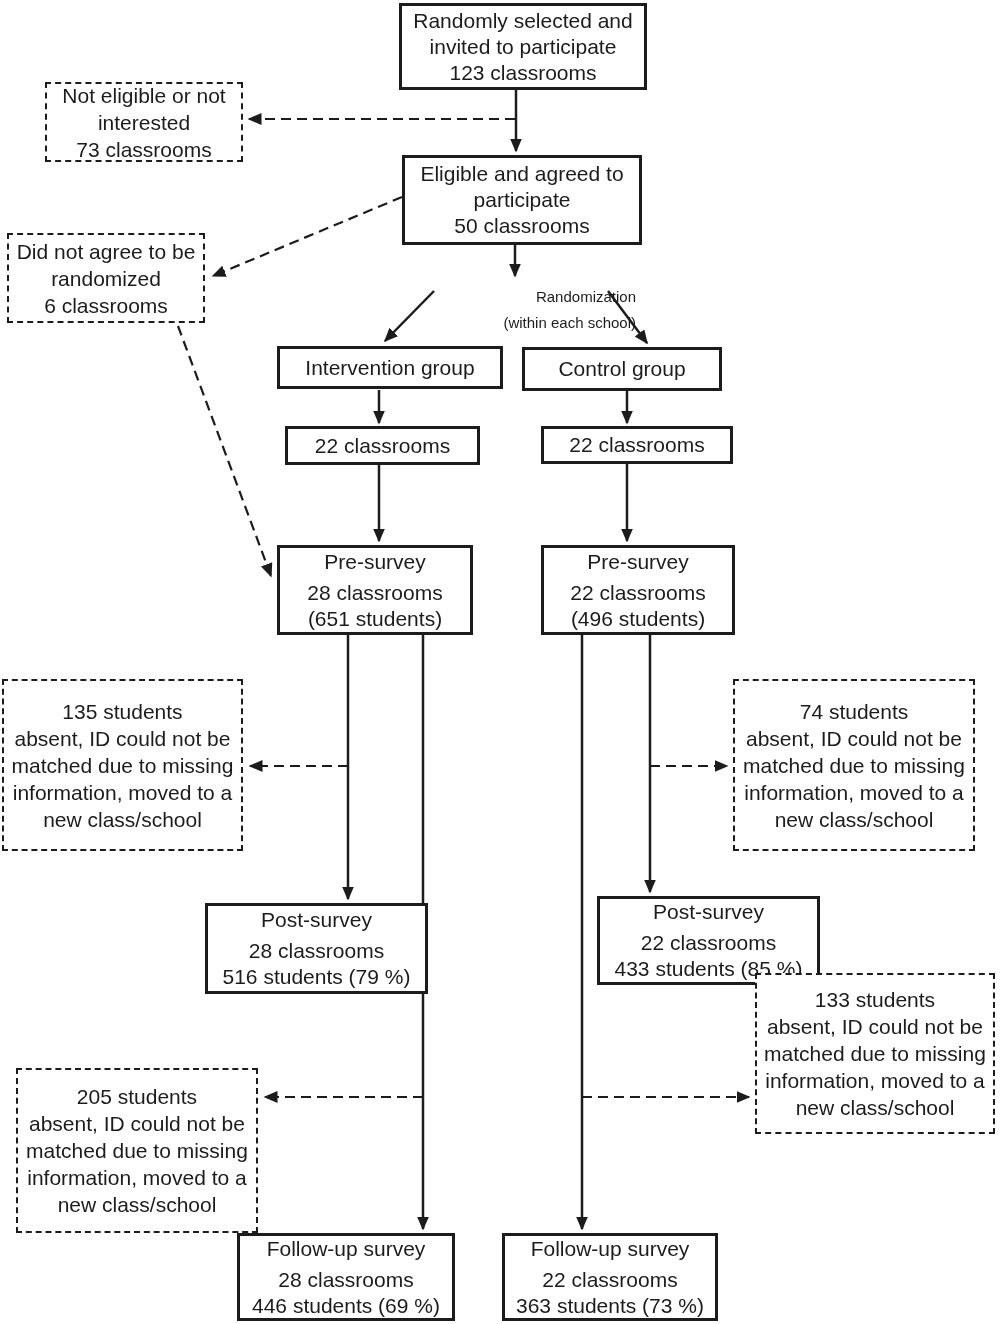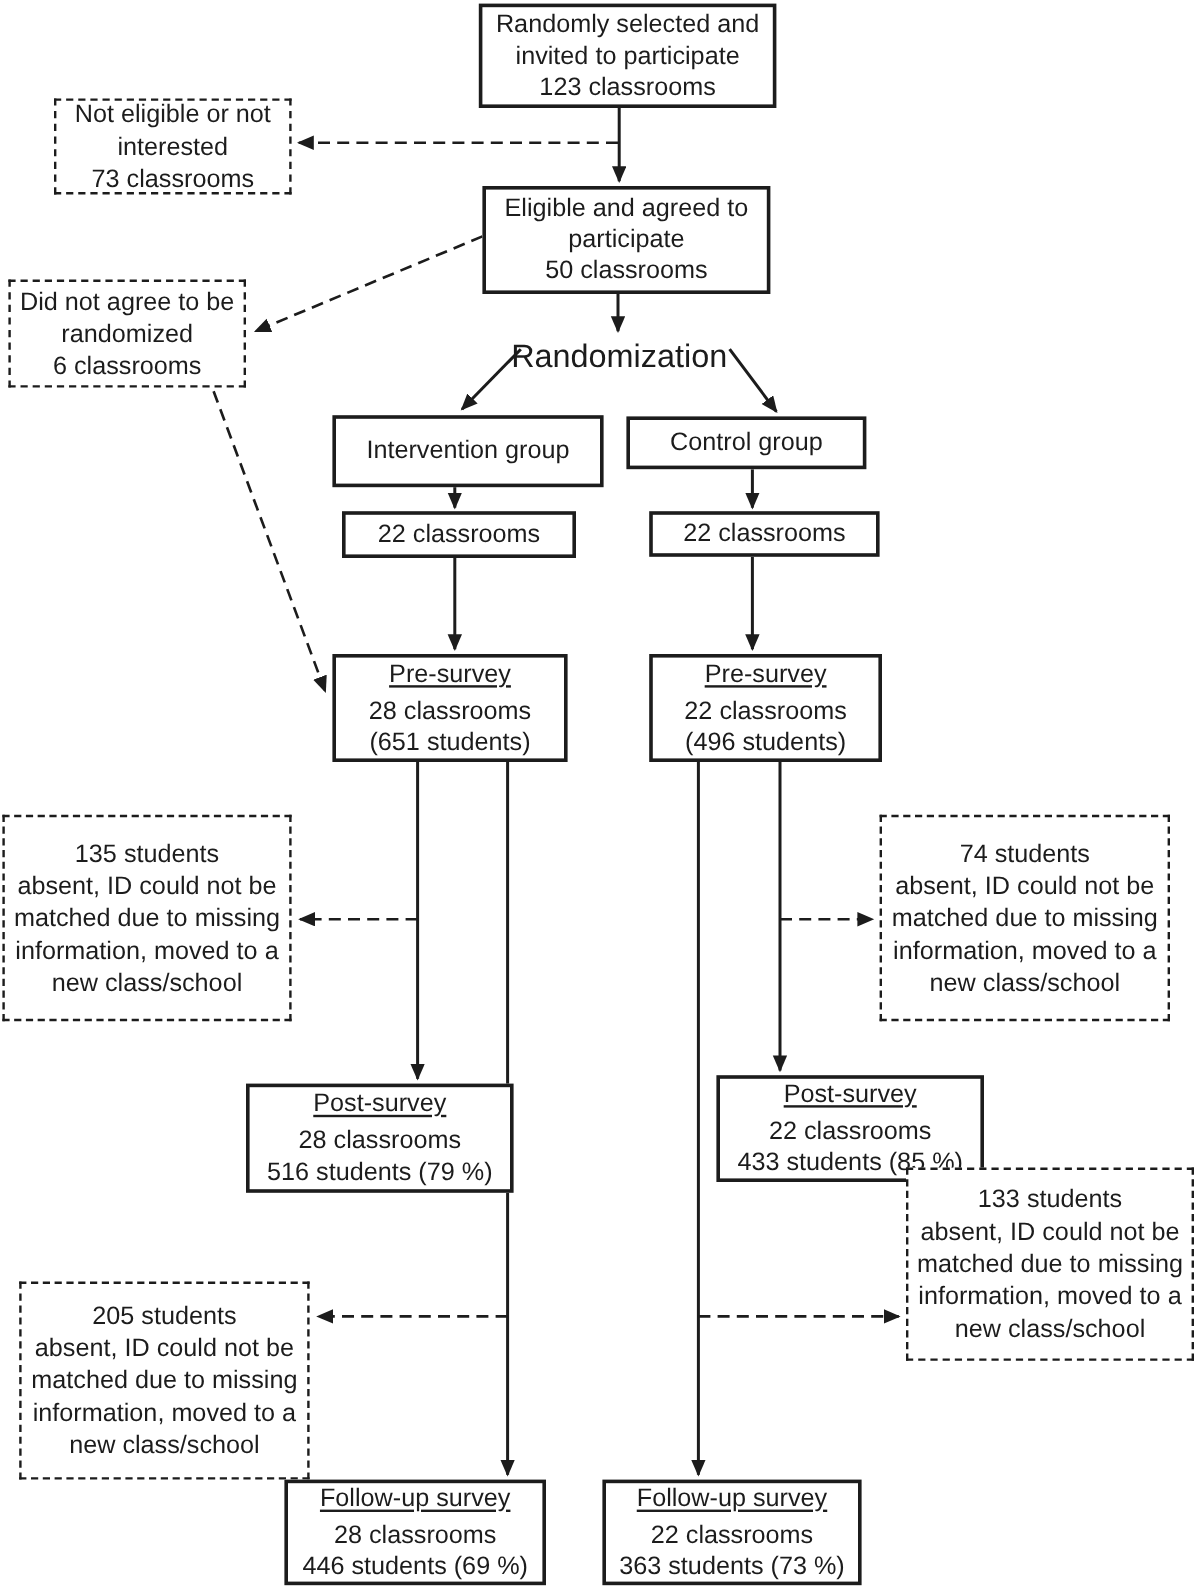--- a/index.html
+++ b/index.html
@@ -9,25 +9,25 @@
   }
   .wires { position:absolute; left:0; top:0; width:1000px; height:1324px; }
   .box {
     position:absolute; box-sizing:border-box; background:#ffffff;
     display:flex; flex-direction:column; align-items:center; justify-content:center;
     text-align:center; font-size:21px; line-height:26px; z-index:2;
   }
   .solid  { border:3px solid #1c1c1c; }
   .dashed { border:2px dashed #1c1c1c; line-height:27px; }
   .u {
-    text-decoration:underline; text-decoration-thickness:2px;
+    text-decoration-thickness:2px;
     text-underline-offset:3px; margin-bottom:5px;
   }
   .floating-label {
-    position:absolute; text-align:center; font-size:27px; line-height:26px; z-index:2;
+    position:absolute; text-align:right; font-size:15px; line-height:26px; z-index:2;
   }
 </style>
 </head>
 <body>
 
 <div id="stage">
 
   <svg class="wires" width="1000" height="1324" viewBox="0 0 1000 1324" xmlns="http://www.w3.org/2000/svg">
     <defs>
       <marker id="ah" markerUnits="userSpaceOnUse" markerWidth="15" markerHeight="13" refX="12.5" refY="6" orient="auto">
@@ -78,23 +78,24 @@
   </div>
 
   <div class="box dashed" style="left:7px; top:233px; width:198px; height:90px">
     <span>Did not agree to be</span>
     <span>randomized</span>
     <span>6 classrooms</span>
   </div>
 
   <div class="floating-label" style="left:396px; top:284px; width:240px">
     <div>Randomization</div>
+    <div>(within each school)</div>
   </div>
 
-  <div class="box solid" style="left:277px; top:346px; width:226px; height:60px">
+  <div class="box solid" style="left:277px; top:346px; width:226px; height:43px">
     <span>Intervention group</span>
   </div>
 
   <div class="box solid" style="left:522px; top:347px; width:200px; height:44px">
     <span>Control group</span>
   </div>
 
   <div class="box solid" style="left:285px; top:426px; width:195px; height:39px">
     <span>22 classrooms</span>
   </div>

